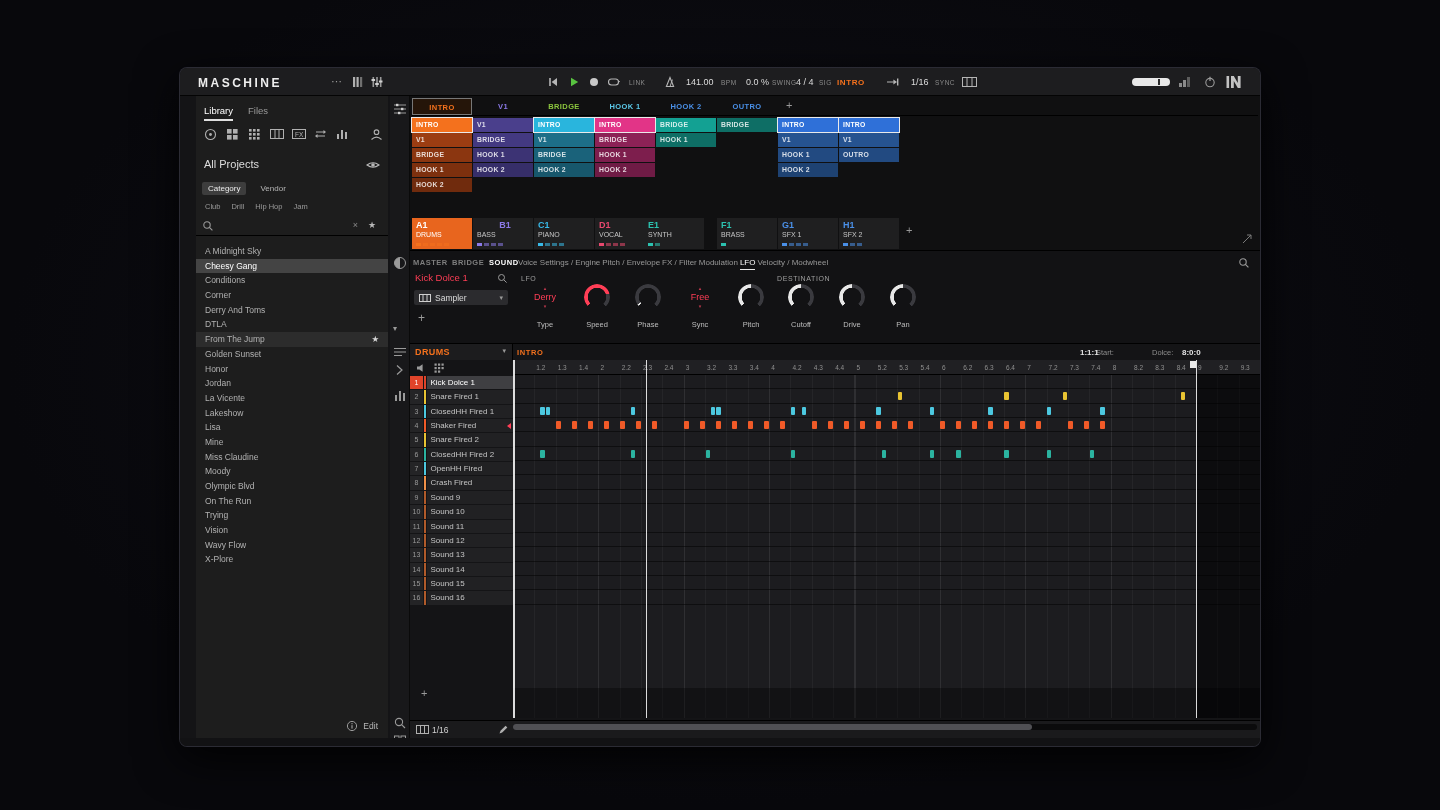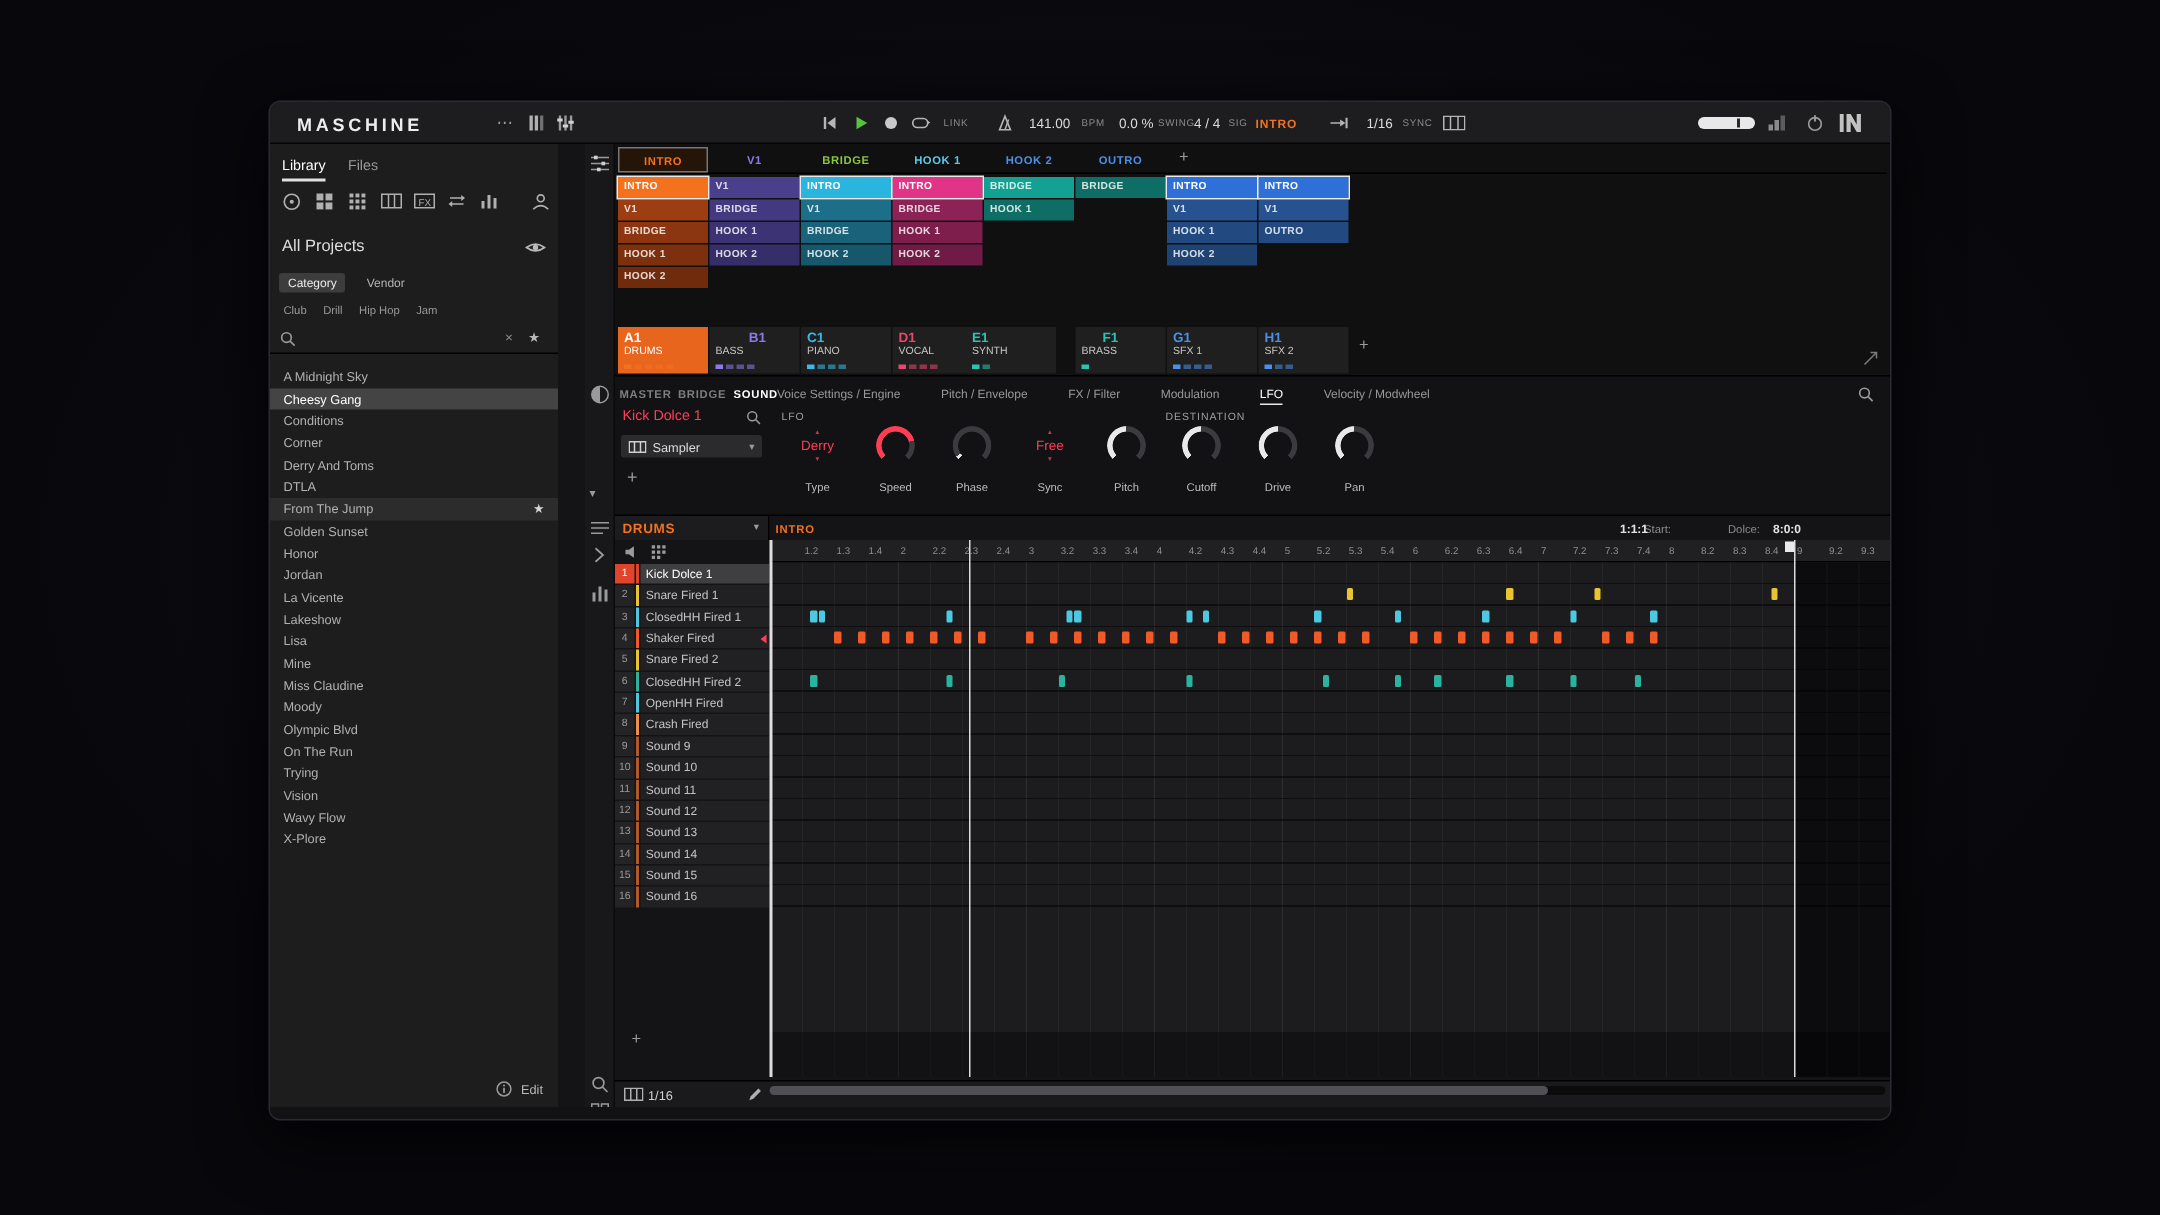--- a/index.html
+++ b/index.html
@@ -14,21 +14,21 @@
 .hsvg{position:absolute}
 .hval{position:absolute;color:#dcdcdc;font-size:9px;white-space:nowrap}
 .hgray{position:absolute;color:#8a8a8a;font-size:6.5px;letter-spacing:.5px;white-space:nowrap}
 .hsection{position:absolute;color:#f4711d;font-size:8px;font-weight:bold;letter-spacing:.6px}
 .meter-pill{position:absolute;width:38px;height:8px;background:#e8e8e8;border-radius:4px}
 .meter-pill i{position:absolute;left:26px;top:1px;width:2px;height:6px;background:#2a2a2a}
 .cpu{position:absolute;display:flex;gap:1.5px;align-items:flex-end;height:10px}
 .cpu i{width:2.5px;background:#8a8a8a;display:block}
 .cpu i:nth-child(1){height:4px}.cpu i:nth-child(2){height:7px}.cpu i:nth-child(3){height:10px;background:#5c5c5c}
 
-.sidebar{position:absolute;left:0;top:28px;width:192px;height:642px;background:#1d1d1d}
+.sidebar{position:absolute;left:16px;top:28px;width:192px;height:642px;background:#1d1d1d}
 .sb-tab{position:absolute;top:9px;font-size:9.5px;color:#9a9a9a;cursor:default}
 .sb-tab.active{color:#fff;border-bottom:2px solid #e0e0e0;padding-bottom:3px}
 .sb-icons{position:absolute;top:32px;left:8px;right:6px;height:16px}
 .sb-ico{position:absolute;top:0}
 .sb-title{position:absolute;top:62px;left:8px;color:#dedede;font-size:11px}
 .sb-chips{position:absolute;top:86px;left:6px;display:flex;gap:8px}
 .chip{font-size:8px;color:#b4b4b4;padding:2px 6px;border-radius:2px}
 .chip.active{background:#3d3d3d;color:#ececec}
 .sb-tags{position:absolute;top:106px;left:9px;display:flex;gap:11px}
 .tag{font-size:7.5px;color:#9a9a9a}
@@ -62,21 +62,21 @@
 .grp .gname{font-size:7px;color:#c6c6c6;margin-top:1px;white-space:nowrap}
 .grp.selected .gid,.grp.selected .gname{color:#fff}
 .gchips{position:absolute;left:4px;bottom:3px;display:flex;gap:2px}
 .gchips i{width:5px;height:3px;display:block;opacity:.55}
 .gchips i:first-child{opacity:1}
 .grp-add{position:absolute;top:6px;color:#9a9a9a;font-size:11px}
 
 .channel{position:absolute;left:230px;top:182px;right:0;height:94px;background:#121214;border-top:1px solid #000;border-bottom:1px solid #000}
 .mtab{position:absolute;top:7px;font-size:7.5px;font-weight:bold;letter-spacing:.5px;color:#7e7e7e}
 .mtab.active{color:#fff}
-.ptabs{position:absolute;left:108px;top:7px;display:flex;gap:27px}
+.ptabs{position:absolute;left:108px;top:7px;display:flex;gap:2px}
 .ptab{font-size:8px;color:#989898;white-space:nowrap}
 .ptab.active{color:#fff;border-bottom:1px solid #e8e8e8;padding-bottom:2px}
 .sound-name{position:absolute;left:5px;top:21px;font-size:9.5px;color:#ff3e56}
 .samplerbox{position:absolute;left:4px;top:39px;width:94px;height:15px;background:#2b2b2e;border-radius:2px;display:flex;align-items:center;gap:4px;padding:0 5px}
 .samplerbox span{font-size:8.5px;color:#dcdcdc;flex:1}
 .samplerbox b{color:#9a9a9a;font-size:7px;font-weight:normal}
 .ch-add{position:absolute;left:8px;top:60px;color:#9a9a9a;font-size:12px}
 .seclabel{position:absolute;top:24px;font-size:7px;color:#9f9f9f;letter-spacing:.6px}
 .param{position:absolute;width:46px;text-align:center}
 .param .pl{position:absolute;top:36px;left:0;right:0;font-size:7.5px;color:#bdbdbd}
@@ -494,21 +494,21 @@
           </div>
           <div class="grp" style="left:232px">
             <div class="gid" style="color: rgb(44, 194, 176);">E1</div>
             <div class="gname">SYNTH</div>
             <div class="gchips">
               <i style="background: rgb(44, 194, 176);"></i>
               <i style="background: rgb(44, 194, 176);"></i>
             </div>
           </div>
           <div class="grp" style="left:305px">
-            <div class="gid" style="color: rgb(44, 194, 176); margin-left: 14px;">F1</div>
+            <div class="gid" style="color: rgb(44, 194, 176);">F1</div>
             <div class="gname">BRASS</div>
             <div class="gchips">
               <i style="background: rgb(44, 194, 176);"></i>
             </div>
           </div>
           <div class="grp" style="left:366px">
             <div class="gid" style="color: rgb(74, 144, 232);">G1</div>
             <div class="gname">SFX 1</div>
             <div class="gchips">
               <i style="background: rgb(74, 144, 232);"></i>

